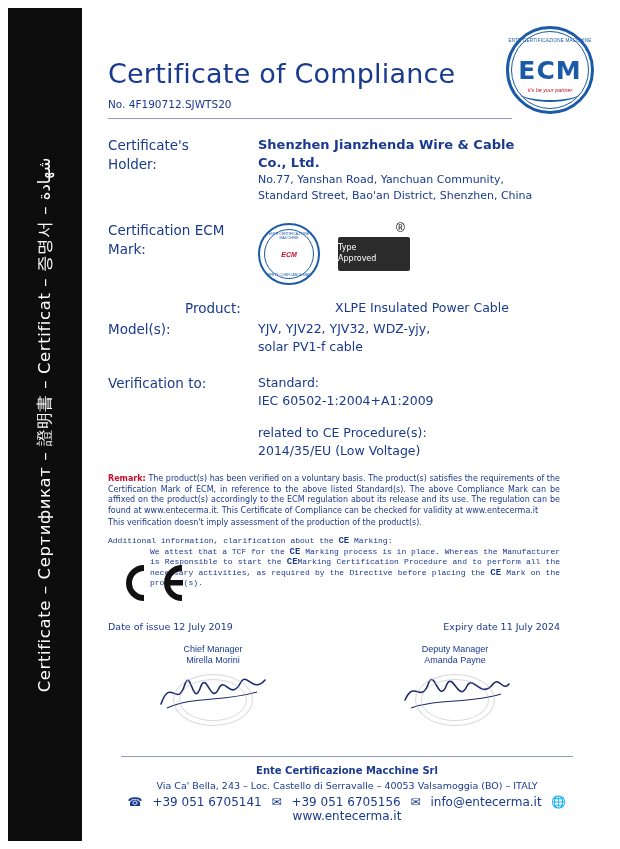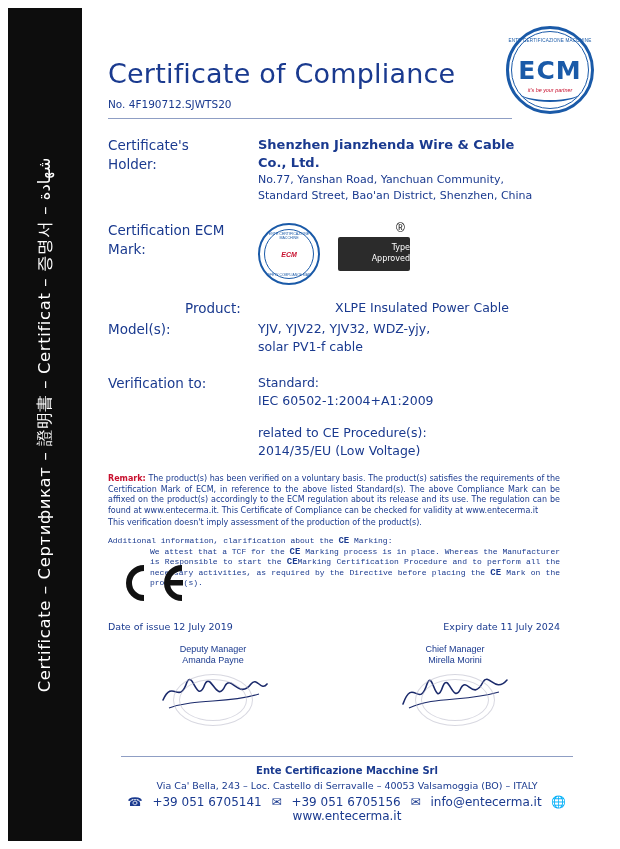--- a/index.html
+++ b/index.html
@@ -205,21 +205,21 @@
     font-size: 12px;
     color: #000;
   }
   .mark-box {
     position: absolute;
     left: 80px; top: 16px;
     width: 72px; height: 34px;
     background: #2b2b2b;
     color: #ffffff;
     border-radius: 2px;
-    text-align: right;
+    text-align: left;
     font-size: 8px;
     line-height: 11px;
     padding-top: 5px;
     box-sizing: border-box;
     font-family: "DejaVu Sans", sans-serif;
   }
   
   .remark {
     margin-top: 14px;
     width: 452px;
@@ -434,36 +434,36 @@
         </svg>
       </div>
 
       <div class="sig-row">
         <div>Date of issue 12 July 2019</div>
         <div>Expiry date 11 July 2024</div>
       </div>
 
       <div style="display:flex; justify-content:space-between; width:452px;">
         <div class="sig-block">
+          <div class="role">Chief Manager</div>
+          <div class="nm">Mirella Morini</div>
+          <svg class="scribble" width="120" height="50" viewBox="0 0 120 50">
+            <path d="M8,38 C18,10 24,44 32,18 C38,2 40,44 48,20 C54,6 58,40 66,22 C72,10 78,36 88,16 C94,6 100,28 112,14" stroke="#1b2a6b" stroke-width="1.6" fill="none" stroke-linecap="round"></path>
+            <path d="M14,42 C40,30 70,36 104,26" stroke="#1b2a6b" stroke-width="1.1" fill="none"></path>
+          </svg>
+          <div class="stamp">
+              <div class="stamp-in"></div>
+            </div>
+        </div>
+        <div class="sig-block">
           <div class="role">Deputy Manager</div>
           <div class="nm">Amanda Payne</div>
           <svg class="scribble" width="120" height="50" viewBox="0 0 120 50">
             <path d="M10,34 C20,12 26,40 34,16 C40,4 44,40 52,18 C58,6 64,38 72,20 C78,8 86,34 98,18 C104,10 108,26 114,18" stroke="#1b2a6b" stroke-width="1.6" fill="none" stroke-linecap="round"></path>
             <path d="M16,42 C44,32 74,38 106,28" stroke="#1b2a6b" stroke-width="1.1" fill="none"></path>
-          </svg>
-          <div class="stamp">
-              <div class="stamp-in"></div>
-            </div>
-        </div>
-        <div class="sig-block">
-          <div class="role">Chief Manager</div>
-          <div class="nm">Mirella Morini</div>
-          <svg class="scribble" width="120" height="50" viewBox="0 0 120 50">
-            <path d="M8,38 C18,10 24,44 32,18 C38,2 40,44 48,20 C54,6 58,40 66,22 C72,10 78,36 88,16 C94,6 100,28 112,14" stroke="#1b2a6b" stroke-width="1.6" fill="none" stroke-linecap="round"></path>
-            <path d="M14,42 C40,30 70,36 104,26" stroke="#1b2a6b" stroke-width="1.1" fill="none"></path>
           </svg>
           <div class="stamp">
               <div class="stamp-in"></div>
             </div>
         </div>
       </div>
 
     </div>
 
     <div class="footer">

